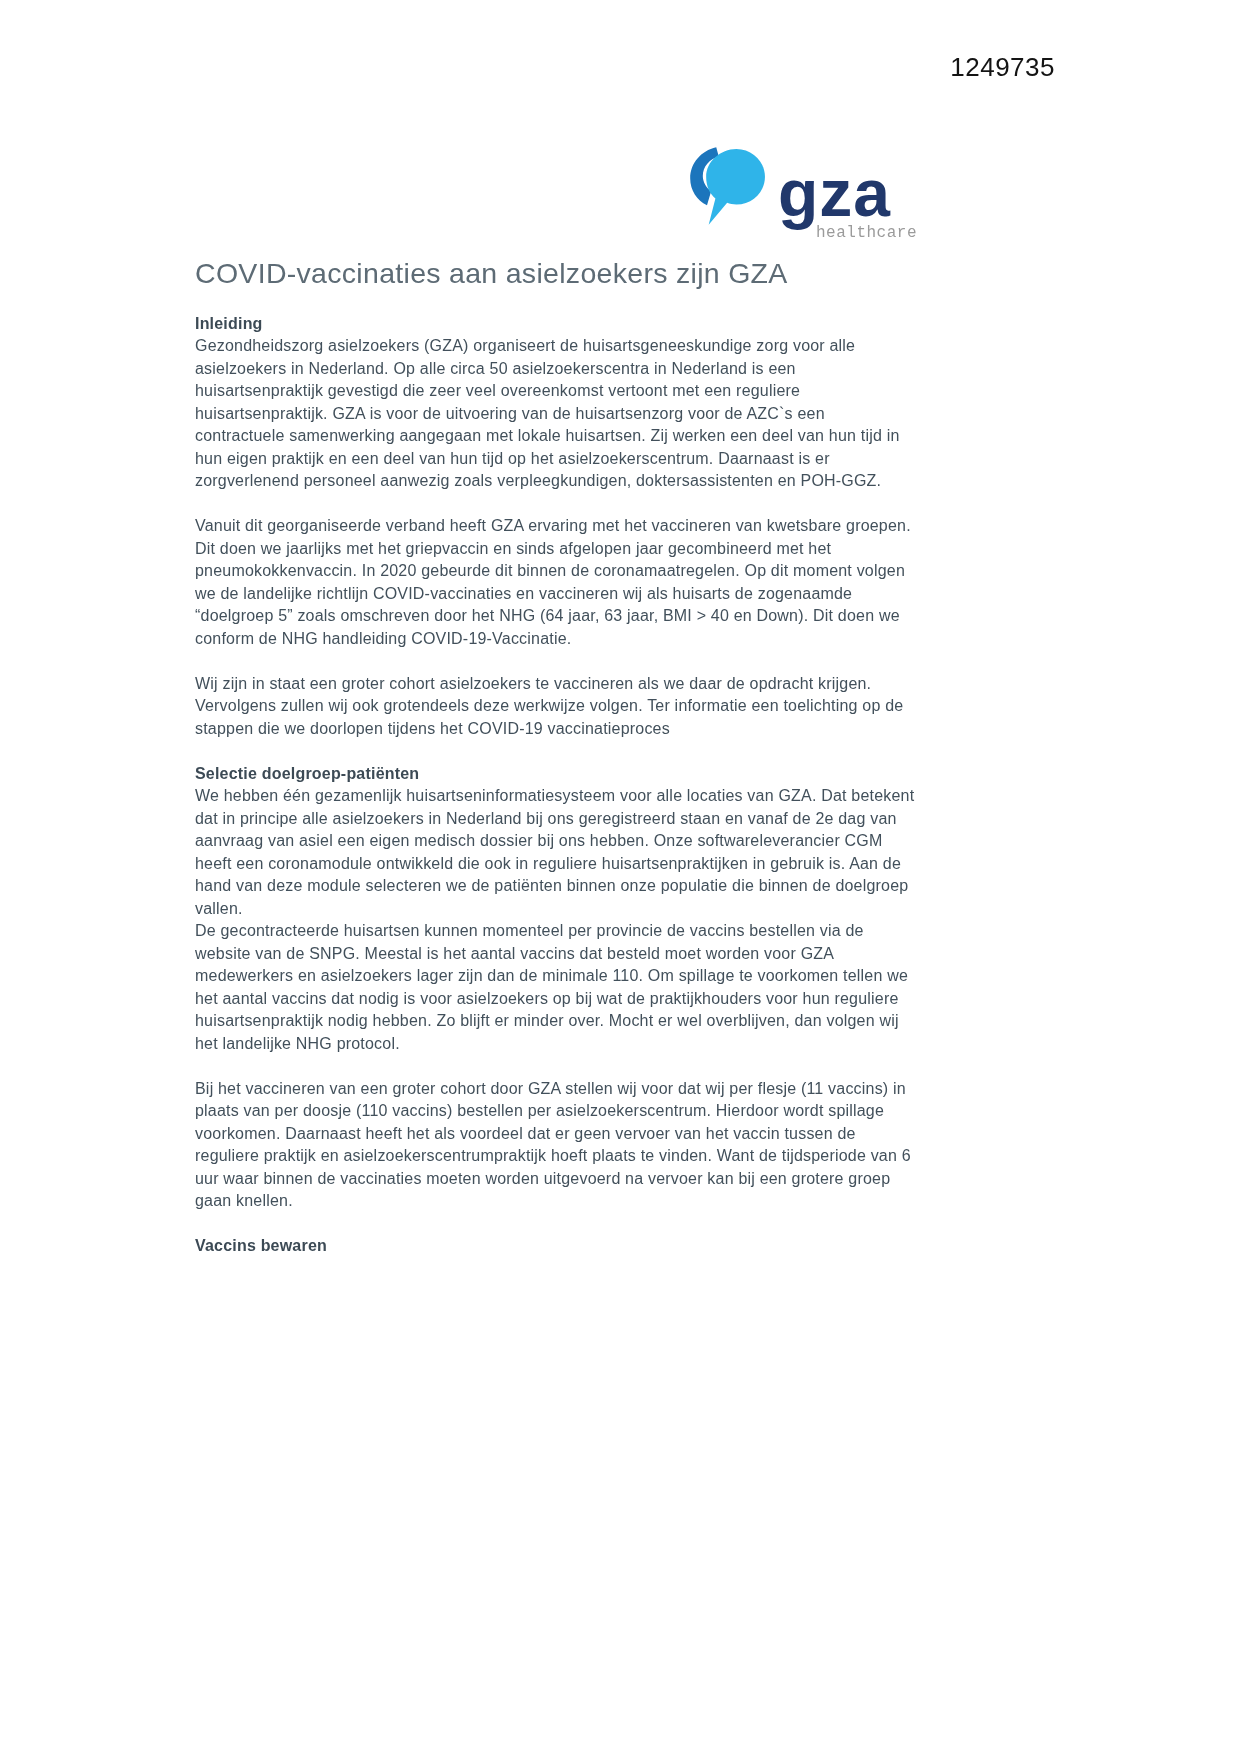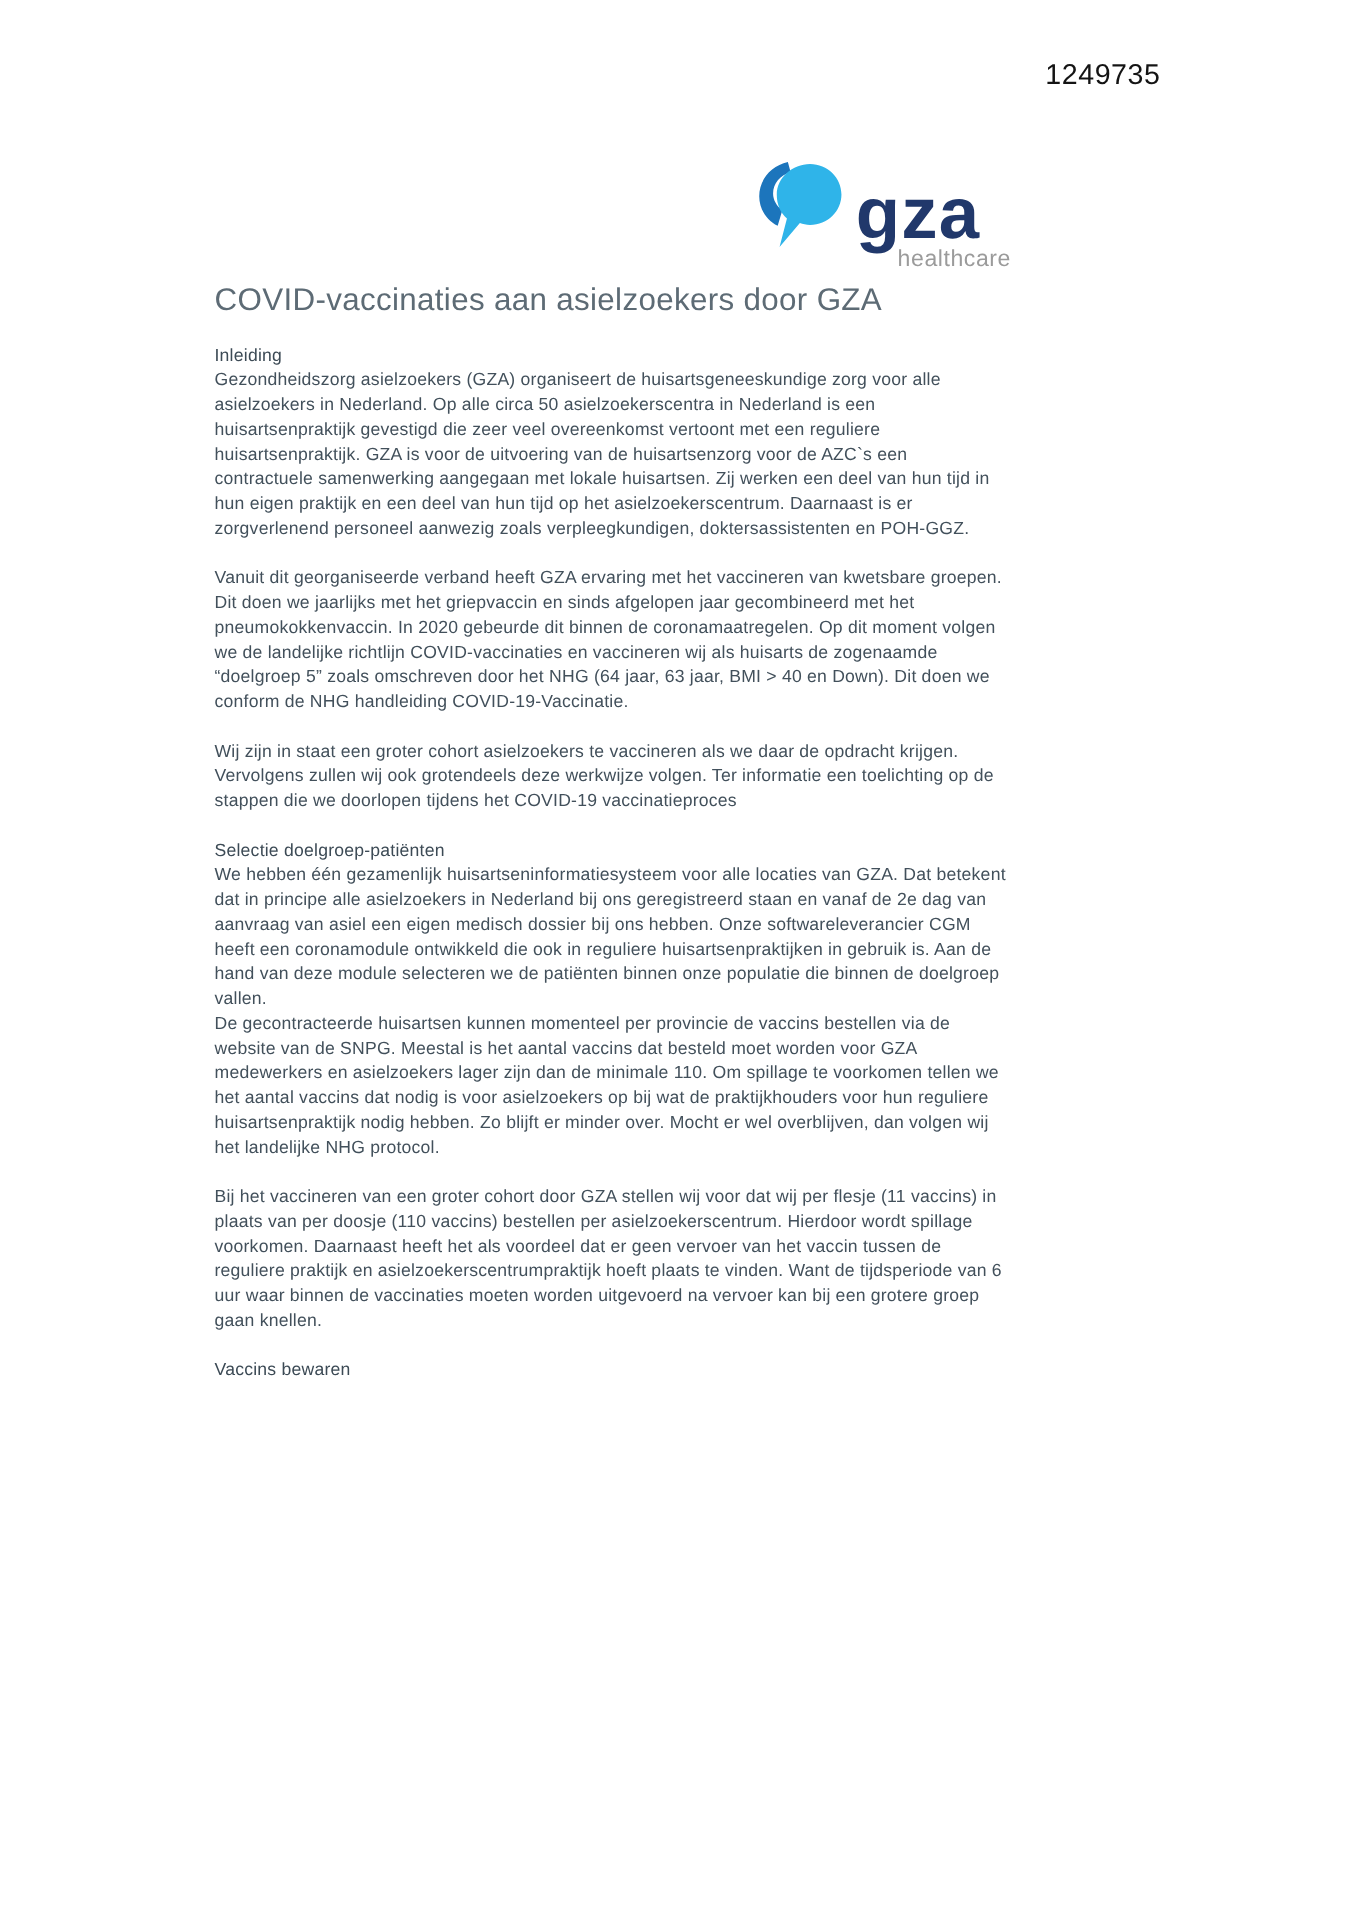--- a/index.html
+++ b/index.html
@@ -34,25 +34,26 @@
   .logo-mark { display: block; width: 84px; height: 92px; }
   .logo-text { margin-left: 8px; margin-top: 20px; }
   .logo-brand {
     font-size: 66px;
     font-weight: bold;
     color: #21386b;
     line-height: 1;
     letter-spacing: 1px;
   }
   .logo-tagline {
-    font-size: 21px;
+    font-size: 16px;
     color: #9b9b9b;
     margin-left: 38px;
     margin-top: -2px;
     letter-spacing: 0.5px;
+    font-family: Liberation Mono, monospace;
   }
   .content {
     position: absolute;
     left: 195px;
     top: 256px;
     width: 722px;
     color: #42505b;
     font-size: 16px;
     line-height: 22.5px;
     letter-spacing: 0.2px;
@@ -65,21 +66,21 @@
     letter-spacing: 0.3px;
     line-height: 1.2;
   }
   .date {
     font-weight: bold;
     font-size: 15px;
     color: #3f4d58;
   }
   h2 {
     font-size: 16px;
-    font-weight: normal;
+    font-weight: bold;
     margin: 22.5px 0 0 0;
     color: #3c4a55;
   }
   p { margin: 0 0 22.5px 0; }
   p.tight { margin-bottom: 0; }
   section { margin: 0; }
 </style>
 </head>
 <body>
 
@@ -95,21 +96,21 @@
       </svg>
     </span>
     <div class="logo-text">
       <div class="logo-brand">gza</div>
       <div class="logo-tagline">healthcare</div>
     </div>
   </div>
 
   <div class="content">
 
-    <h1 class="title">COVID-vaccinaties aan asielzoekers door GZA</h1>
+    <h1 class="title">COVID-vaccinaties aan asielzoekers zijn GZA</h1>
 
     <section>
       <h2>Inleiding</h2>
       <p>Gezondheidszorg asielzoekers (GZA) organiseert de huisartsgeneeskundige zorg voor alle asielzoekers in Nederland. Op alle circa 50 asielzoekerscentra in Nederland is een huisartsenpraktijk gevestigd die zeer veel overeenkomst vertoont met een reguliere huisartsenpraktijk. GZA is voor de uitvoering van de huisartsenzorg voor de AZC`s een contractuele samenwerking aangegaan met lokale huisartsen. Zij werken een deel van hun tijd in hun eigen praktijk en een deel van hun tijd op het asielzoekerscentrum. Daarnaast is er zorgverlenend personeel aanwezig zoals verpleegkundigen, doktersassistenten en POH-GGZ.</p>
       <p>Vanuit dit georganiseerde verband heeft GZA ervaring met het vaccineren van kwetsbare groepen. Dit doen we jaarlijks met het griepvaccin en sinds afgelopen jaar gecombineerd met het pneumokokkenvaccin. In 2020 gebeurde dit binnen de coronamaatregelen. Op dit moment volgen we de landelijke richtlijn COVID-vaccinaties en vaccineren wij als huisarts de zogenaamde “doelgroep 5” zoals omschreven door het NHG (64 jaar, 63 jaar, BMI &gt; 40 en Down). Dit doen we conform de NHG handleiding COVID-19-Vaccinatie.</p>
       <p>Wij zijn in staat een groter cohort asielzoekers te vaccineren als we daar de opdracht krijgen. Vervolgens zullen wij ook grotendeels deze werkwijze volgen. Ter informatie een toelichting op de stappen die we doorlopen tijdens het COVID-19 vaccinatieproces</p>
     </section>
 
     <section>
       <h2>Selectie doelgroep-patiënten</h2>

